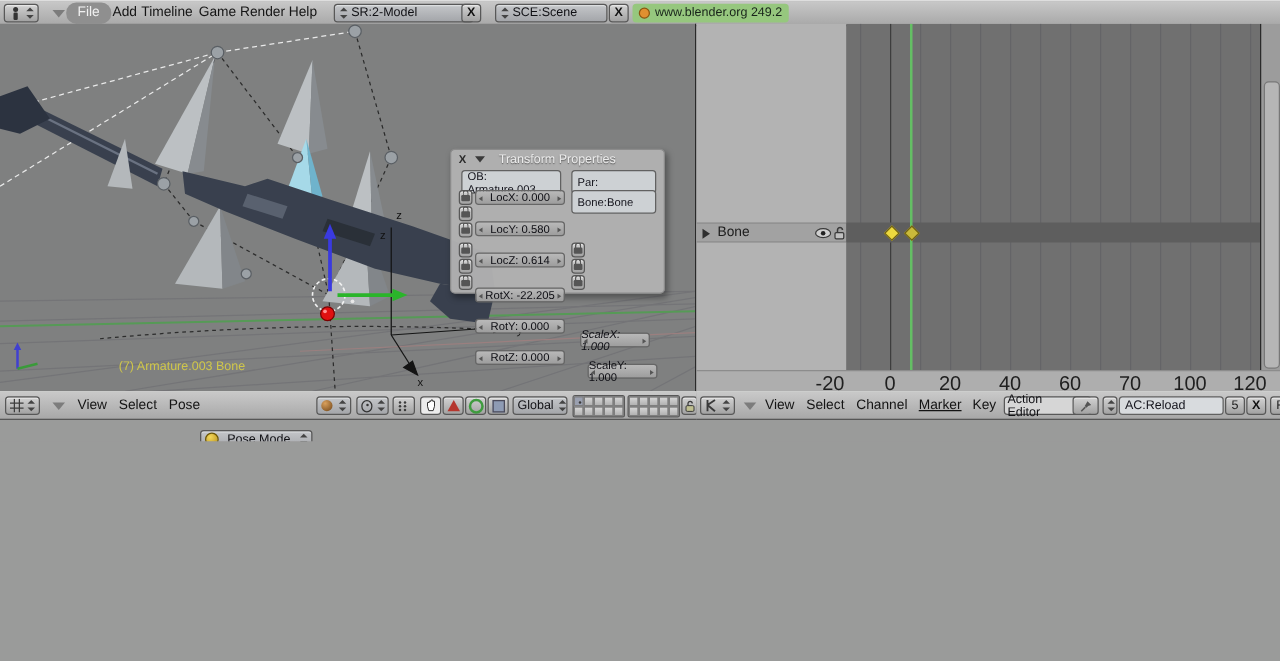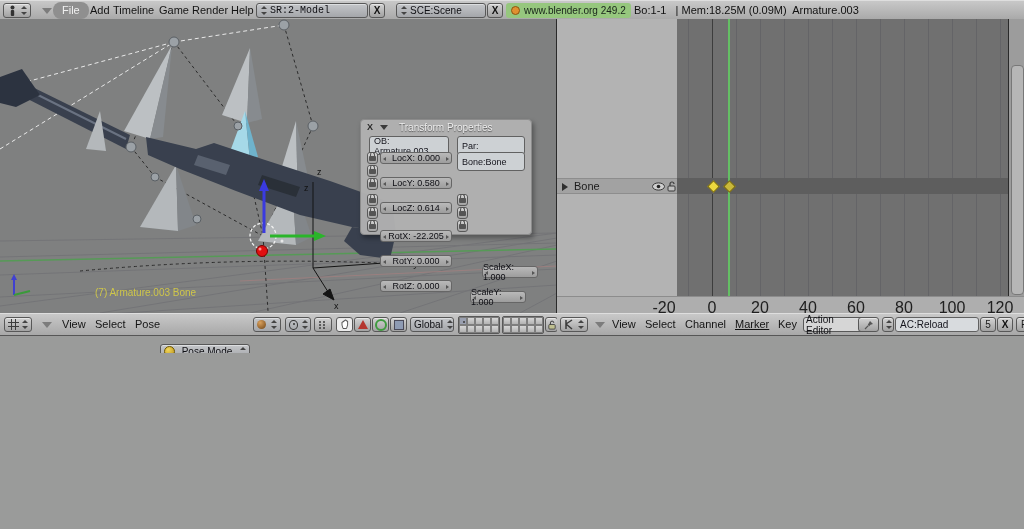--- a/index.html
+++ b/index.html
@@ -71,37 +71,36 @@
       <span class="stepper"></span>
     </div>
     <div class="abs tri-collapse" style="left:42px;top:7px;"></div>
     <span class="abs menu pill" style="left:53px;top:1px;">File</span>
     <span class="abs menu" style="left:90px;top:0;">Add</span>
     <span class="abs menu" style="left:113px;top:0;">Timeline</span>
     <span class="abs menu" style="left:159px;top:0;">Game</span>
     <span class="abs menu" style="left:192px;top:0;">Render</span>
     <span class="abs menu" style="left:231px;top:0;">Help</span>
 
-    <div class="abs dd" style="left:256px;top:2px;width:112px;font-family:Liberation Mono, monospace;">
+    <div class="abs dd" style="left:267px;top:2px;width:112px;">
       <span class="stepper"></span>
       <span>SR:2-Model</span>
     </div>
     <div class="abs bbtn xbtn" style="left:369px;top:2px;">X</div>
 
     <div class="abs dd" style="left:396px;top:2px;width:90px;">
       <span class="stepper"></span>
       <span>SCE:Scene</span>
     </div>
     <div class="abs bbtn xbtn" style="left:487px;top:2px;">X</div>
 
     <div class="abs" style="left:506px;top:2px;height:15px;background:#96c77e;border-radius:3px;display:flex;align-items:center;padding:0 5px;gap:4px;">
       <span style="width:7px;height:7px;border-radius:50%;background:#e09030;border:1px solid #8a5510;display:inline-block;"></span>
       <span style="font-size:10px;color:#18231a;">www.blender.org 249.2</span>
     </div>
-    <span class="abs status" style="left:634px;top:3px;">Bo:1-1   | Mem:18.25M (0.09M)  Armature.003</span>
   </div>
 
   <div class="abs" style="left:0;top:19px;width:557px;height:294px;background:#7f8080;border-right:1px solid #2a2a2a;box-sizing:border-box;overflow:hidden;">
     <svg width="557" height="294" viewBox="0 0 557 294">
 
       <g stroke="#747477" stroke-width="1">
         <line x1="0" y1="222" x2="557" y2="214"></line>
         <line x1="0" y1="238" x2="557" y2="224"></line>
         <line x1="0" y1="256" x2="557" y2="236"></line>
         <line x1="0" y1="278" x2="557" y2="250"></line>
@@ -234,21 +233,21 @@
         </div>
       <div class="abs numfield" style="left:19px;top:87px;width:72px;">RotY: 0.000</div>
       <div class="abs bbtn lockbtn" style="left:6px;top:100px;">
           <span class="lockico"></span>
         </div>
       <div class="abs numfield" style="left:19px;top:100px;width:72px;">RotZ: 0.000</div>
 
       <div class="abs bbtn lockbtn" style="left:96px;top:74px;">
           <span class="lockico"></span>
         </div>
-      <div class="abs numfield" style="left:121px;top:74px;width:56px;">ScaleX: 1.000</div>
+      <div class="abs numfield" style="left:103px;top:74px;width:56px;font-style:italic;">ScaleX: 1.000</div>
       <div class="abs bbtn lockbtn" style="left:96px;top:87px;">
           <span class="lockico"></span>
         </div>
       <div class="abs numfield" style="left:109px;top:87px;width:56px;">ScaleY: 1.000</div>
       <div class="abs bbtn lockbtn" style="left:96px;top:100px;">
           <span class="lockico"></span>
         </div>
 
     </div>
   </div>
@@ -289,21 +288,21 @@
     <div class="abs" style="left:171px;top:0;width:2px;height:277px;background:#64bf64;"></div>
     <div class="diamond" style="left:152px;top:163px;background:#ecd83e;"></div>
     <div class="diamond" style="left:168px;top:163px;background:#c9b93a;"></div>
 
     <div class="abs" style="left:0;top:277px;width:467px;height:17px;background:#aeaeae;border-top:1px solid #8c8c8c;box-sizing:border-box;">
       <span class="tick" style="left:107px;">-20</span>
       <span class="tick" style="left:155px;">0</span>
       <span class="tick" style="left:203px;">20</span>
       <span class="tick" style="left:251px;">40</span>
       <span class="tick" style="left:299px;">60</span>
-      <span class="tick" style="left:347px;">80</span>
+      <span class="tick" style="left:347px;">70</span>
       <span class="tick" style="left:395px;">100</span>
       <span class="tick" style="left:443px;">120</span>
     </div>
 
     <div class="abs" style="left:451px;top:0;width:16px;height:277px;background:#9c9c9c;border-left:1px solid #2a2a2a;box-sizing:border-box;">
       <div class="abs" style="left:2px;top:46px;width:11px;height:228px;background:#b6b6b6;border:1px solid #787878;border-radius:4px;"></div>
     </div>
   </div>
 
   <div class="abs bar" style="left:0;top:313px;width:557px;height:21px;">

